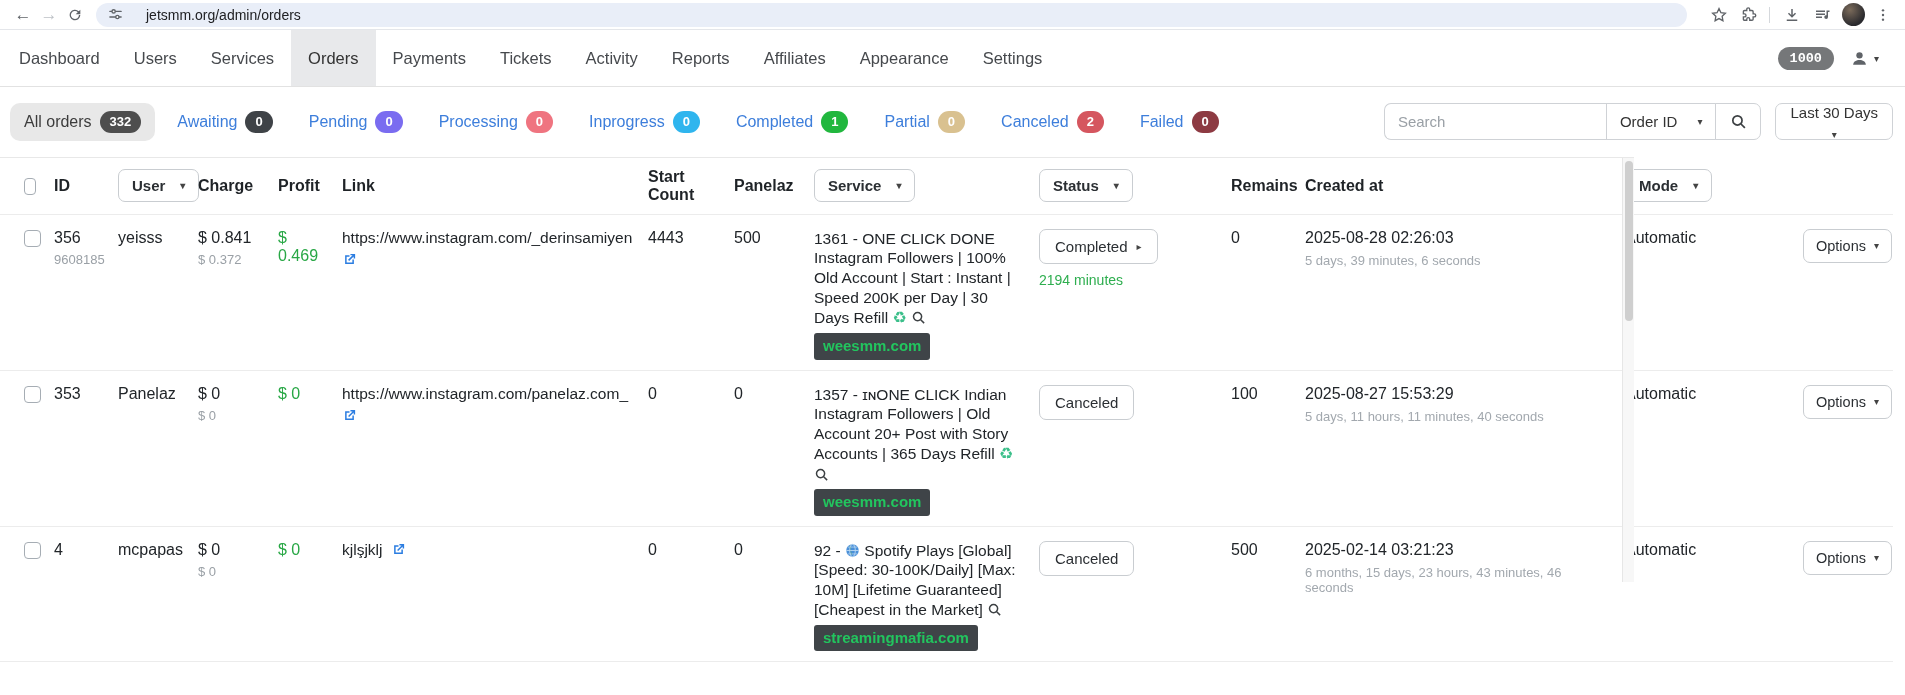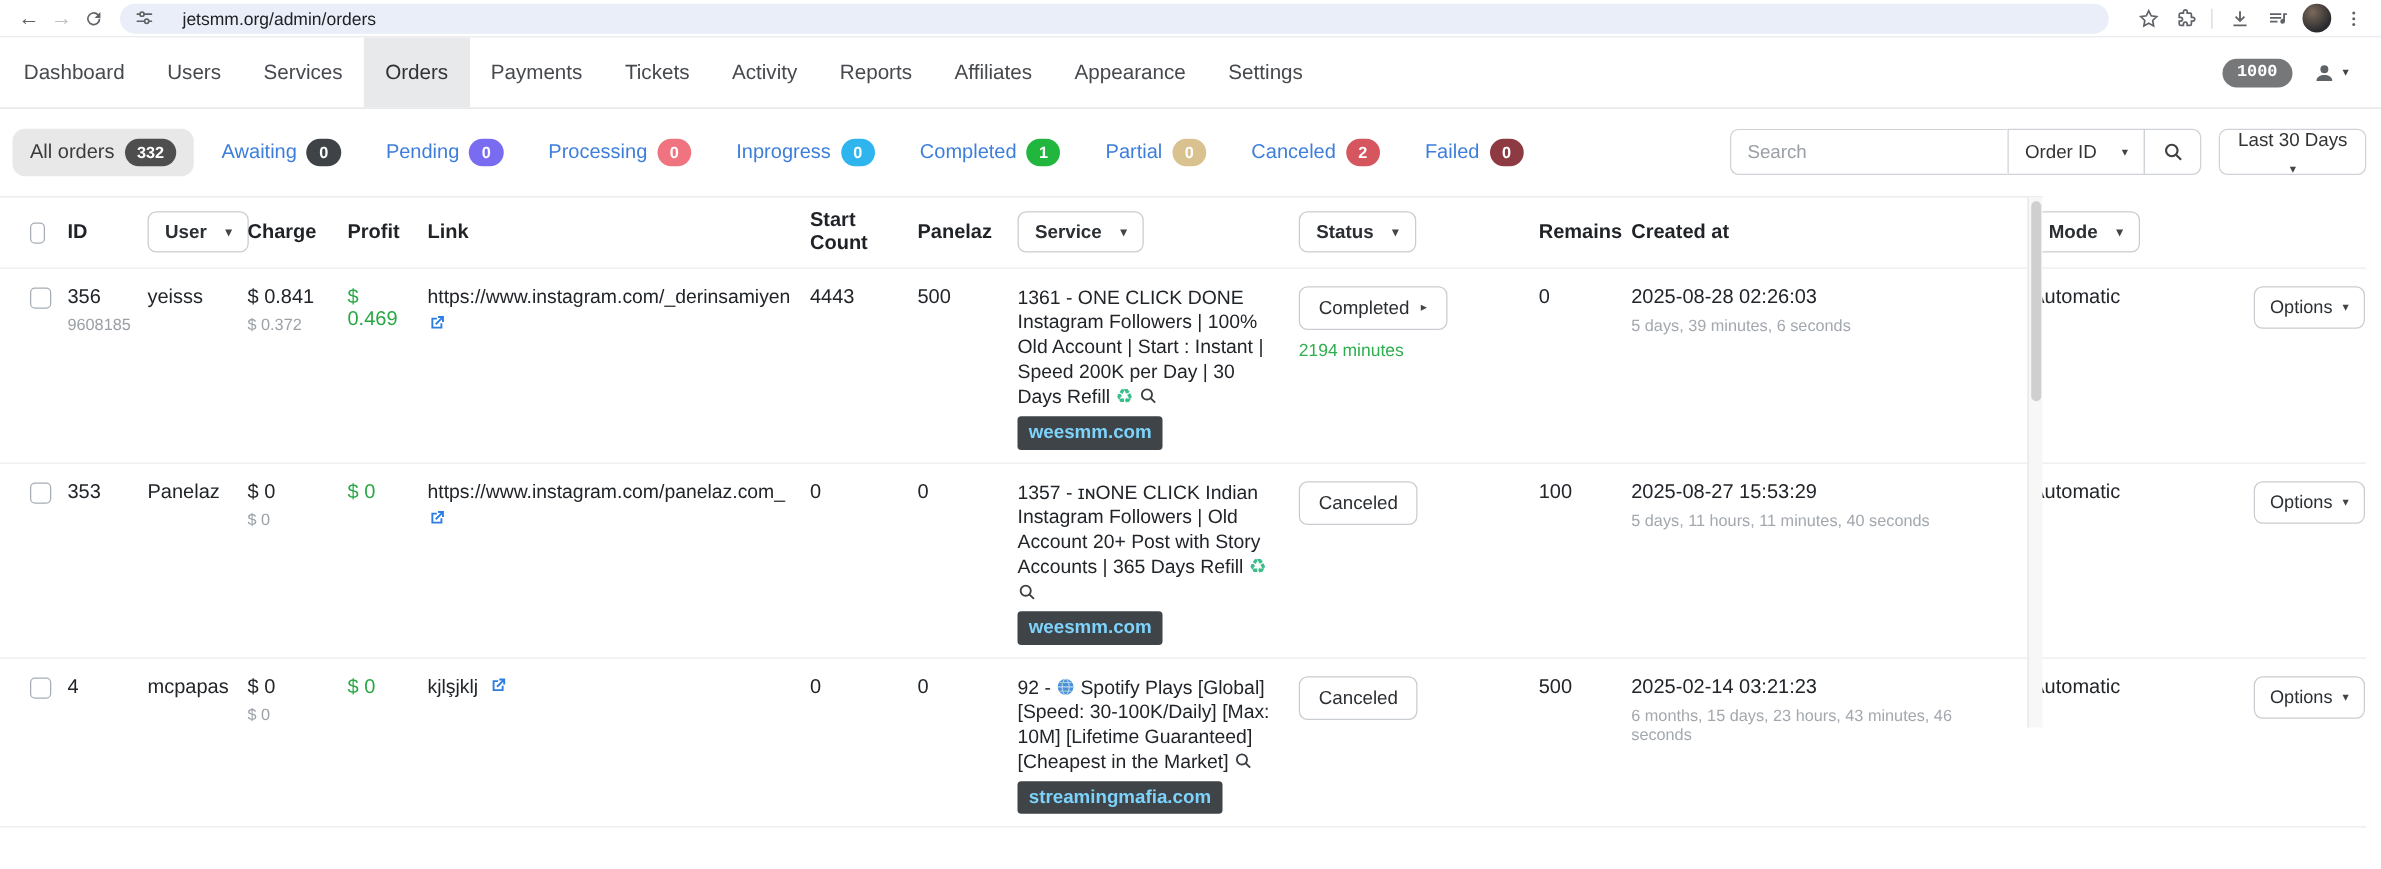--- a/index.html
+++ b/index.html
@@ -47,21 +47,21 @@
   .thead .cell { font-weight:bold; font-size:16px; color:#1f2327; display:flex; align-items:center; padding-top:10px; padding-bottom:10px; min-height:44px; }
   .hbtn { display:flex; align-items:center; gap:15px; border:1px solid #c9cdd1; border-radius:7px; background:#fff; padding:7px 13px; font-size:15px; font-weight:bold; color:#2b2f33; cursor:pointer; font-family:inherit; }
   .trow { border-bottom:1px solid #ececec; }
   .cb { appearance:none; -webkit-appearance:none; width:17px; height:17px; border:1.6px solid #a6adb4; border-radius:4px; background:#fff; cursor:pointer; margin-top:1px; }
   .sub { font-size:13px; color:#9aa0a6; margin-top:5px; }
   .green { color:#28a745; }
   .linkcell { font-size:15.5px; white-space:nowrap; }
   .ext-ic { display:inline-block; vertical-align:-2px; cursor:pointer; }
   .ext-block { margin-top:4px; }
   .servicetxt { font-size:15.5px; line-height:1.28; color:#212529; }
-  .domain-badge { display:inline-block; background:#3f4448; color:#7dd3fc; font-weight:bold; font-size:15px; padding:3px 9px 4px 9px; border-radius:3px; margin-top:5px; max-width:100%; }
+  .domain-badge { display:inline-block; background:#3f4448; color:#22c55e; font-weight:bold; font-size:15px; padding:3px 9px 4px 9px; border-radius:3px; margin-top:5px; max-width:100%; }
   .status-btn { display:inline-flex; align-items:center; gap:9px; border:1px solid #c9cdd1; border-radius:7px; background:#fff; padding:8px 15px; font-size:15px; color:#2b2f33; cursor:pointer; font-family:inherit; }
   .status-sub { margin-top:8px; font-size:14px; color:#2eae4f; }
   .created-ago { font-size:13px; color:#a2a8ae; margin-top:6px; }
   .opt-cell { display:flex; justify-content:flex-end; padding-right:18px; }
   .opt-btn { height:34px; display:inline-flex; align-items:center; gap:8px; border:1px solid #c9cdd1; border-radius:7px; background:#fff; padding:0 12px; font-size:14.5px; color:#2b2f33; cursor:pointer; font-family:inherit; }
   .r1 { min-height:136px; } .r2 { min-height:132px; } .r3 { min-height:116px; }
 
   .vscroll { position:absolute; top:0; right:0; width:12px; height:424px; background:#f7f7f7; border-left:1px solid #e6e6e6; }
   .vscroll .thumb { position:absolute; top:3px; left:2px; width:8px; height:160px; background:#cfcfcf; border-radius:4px; }
 

